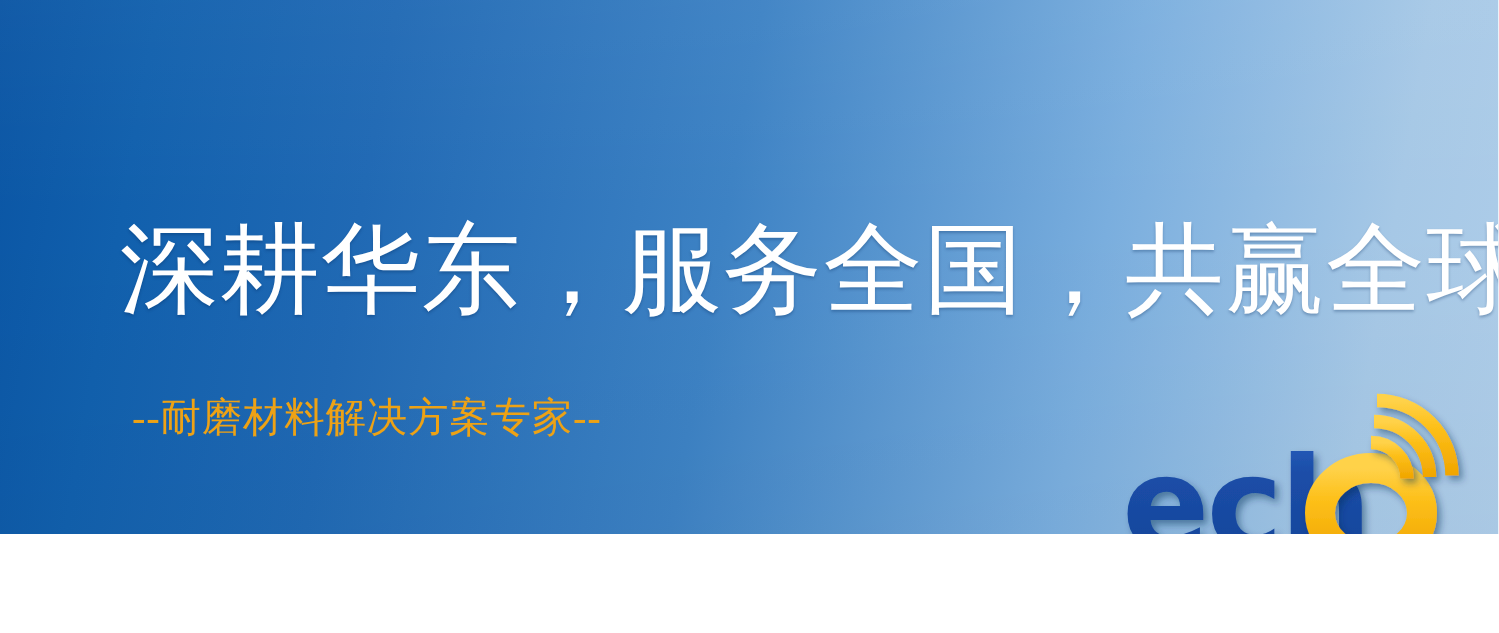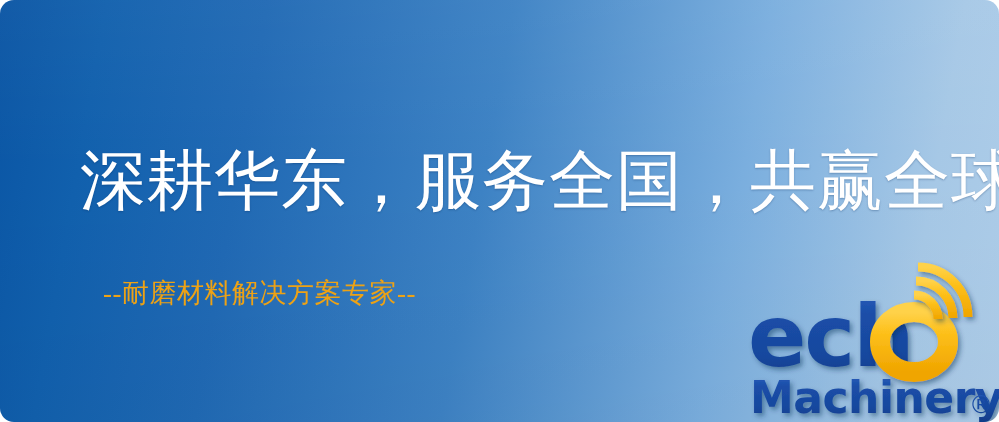--- a/index.html
+++ b/index.html
@@ -4,33 +4,32 @@
 <style>
   html, body {
     margin: 0;
     padding: 0;
     background: #ffffff;
   }
 
   #banner {
     position: relative;
     width: 999px;
-    height: 422px;
+    height: 356px;
     overflow: hidden;
     font-family: "Liberation Sans", sans-serif;
     background: linear-gradient(
         100deg,
         #0a55a4 0%,
         #1160ad 10%,
         #2069b4 25%,
         #3d82c4 48%,
         #7aaede 72%,
         #a6c8e6 90%,
         #aecde9 100%);
-    border-radius: 14px;
   }
 
   
   #banner::after {
     content: "";
     position: absolute;
     inset: 0;
     background: linear-gradient(
         180deg,
         rgba(255,255,255,0.035) 0%,
@@ -54,21 +53,21 @@
     white-space: nowrap;
     text-shadow: 0 1px 2px rgba(0,40,90,0.30);
     z-index: 3;
   }
 
   
   .subtitle {
     position: absolute;
     left: 88px;
     top: 264px;
-    margin: 15px;
+    margin: 0;
     font-family: "Liberation Serif", "DejaVu Serif", serif;
     font-size: 27px;
     line-height: 1.1;
     font-weight: 400;
     color: #eda215;
     letter-spacing: 0.5px;
     white-space: nowrap;
     z-index: 3;
   }
 

